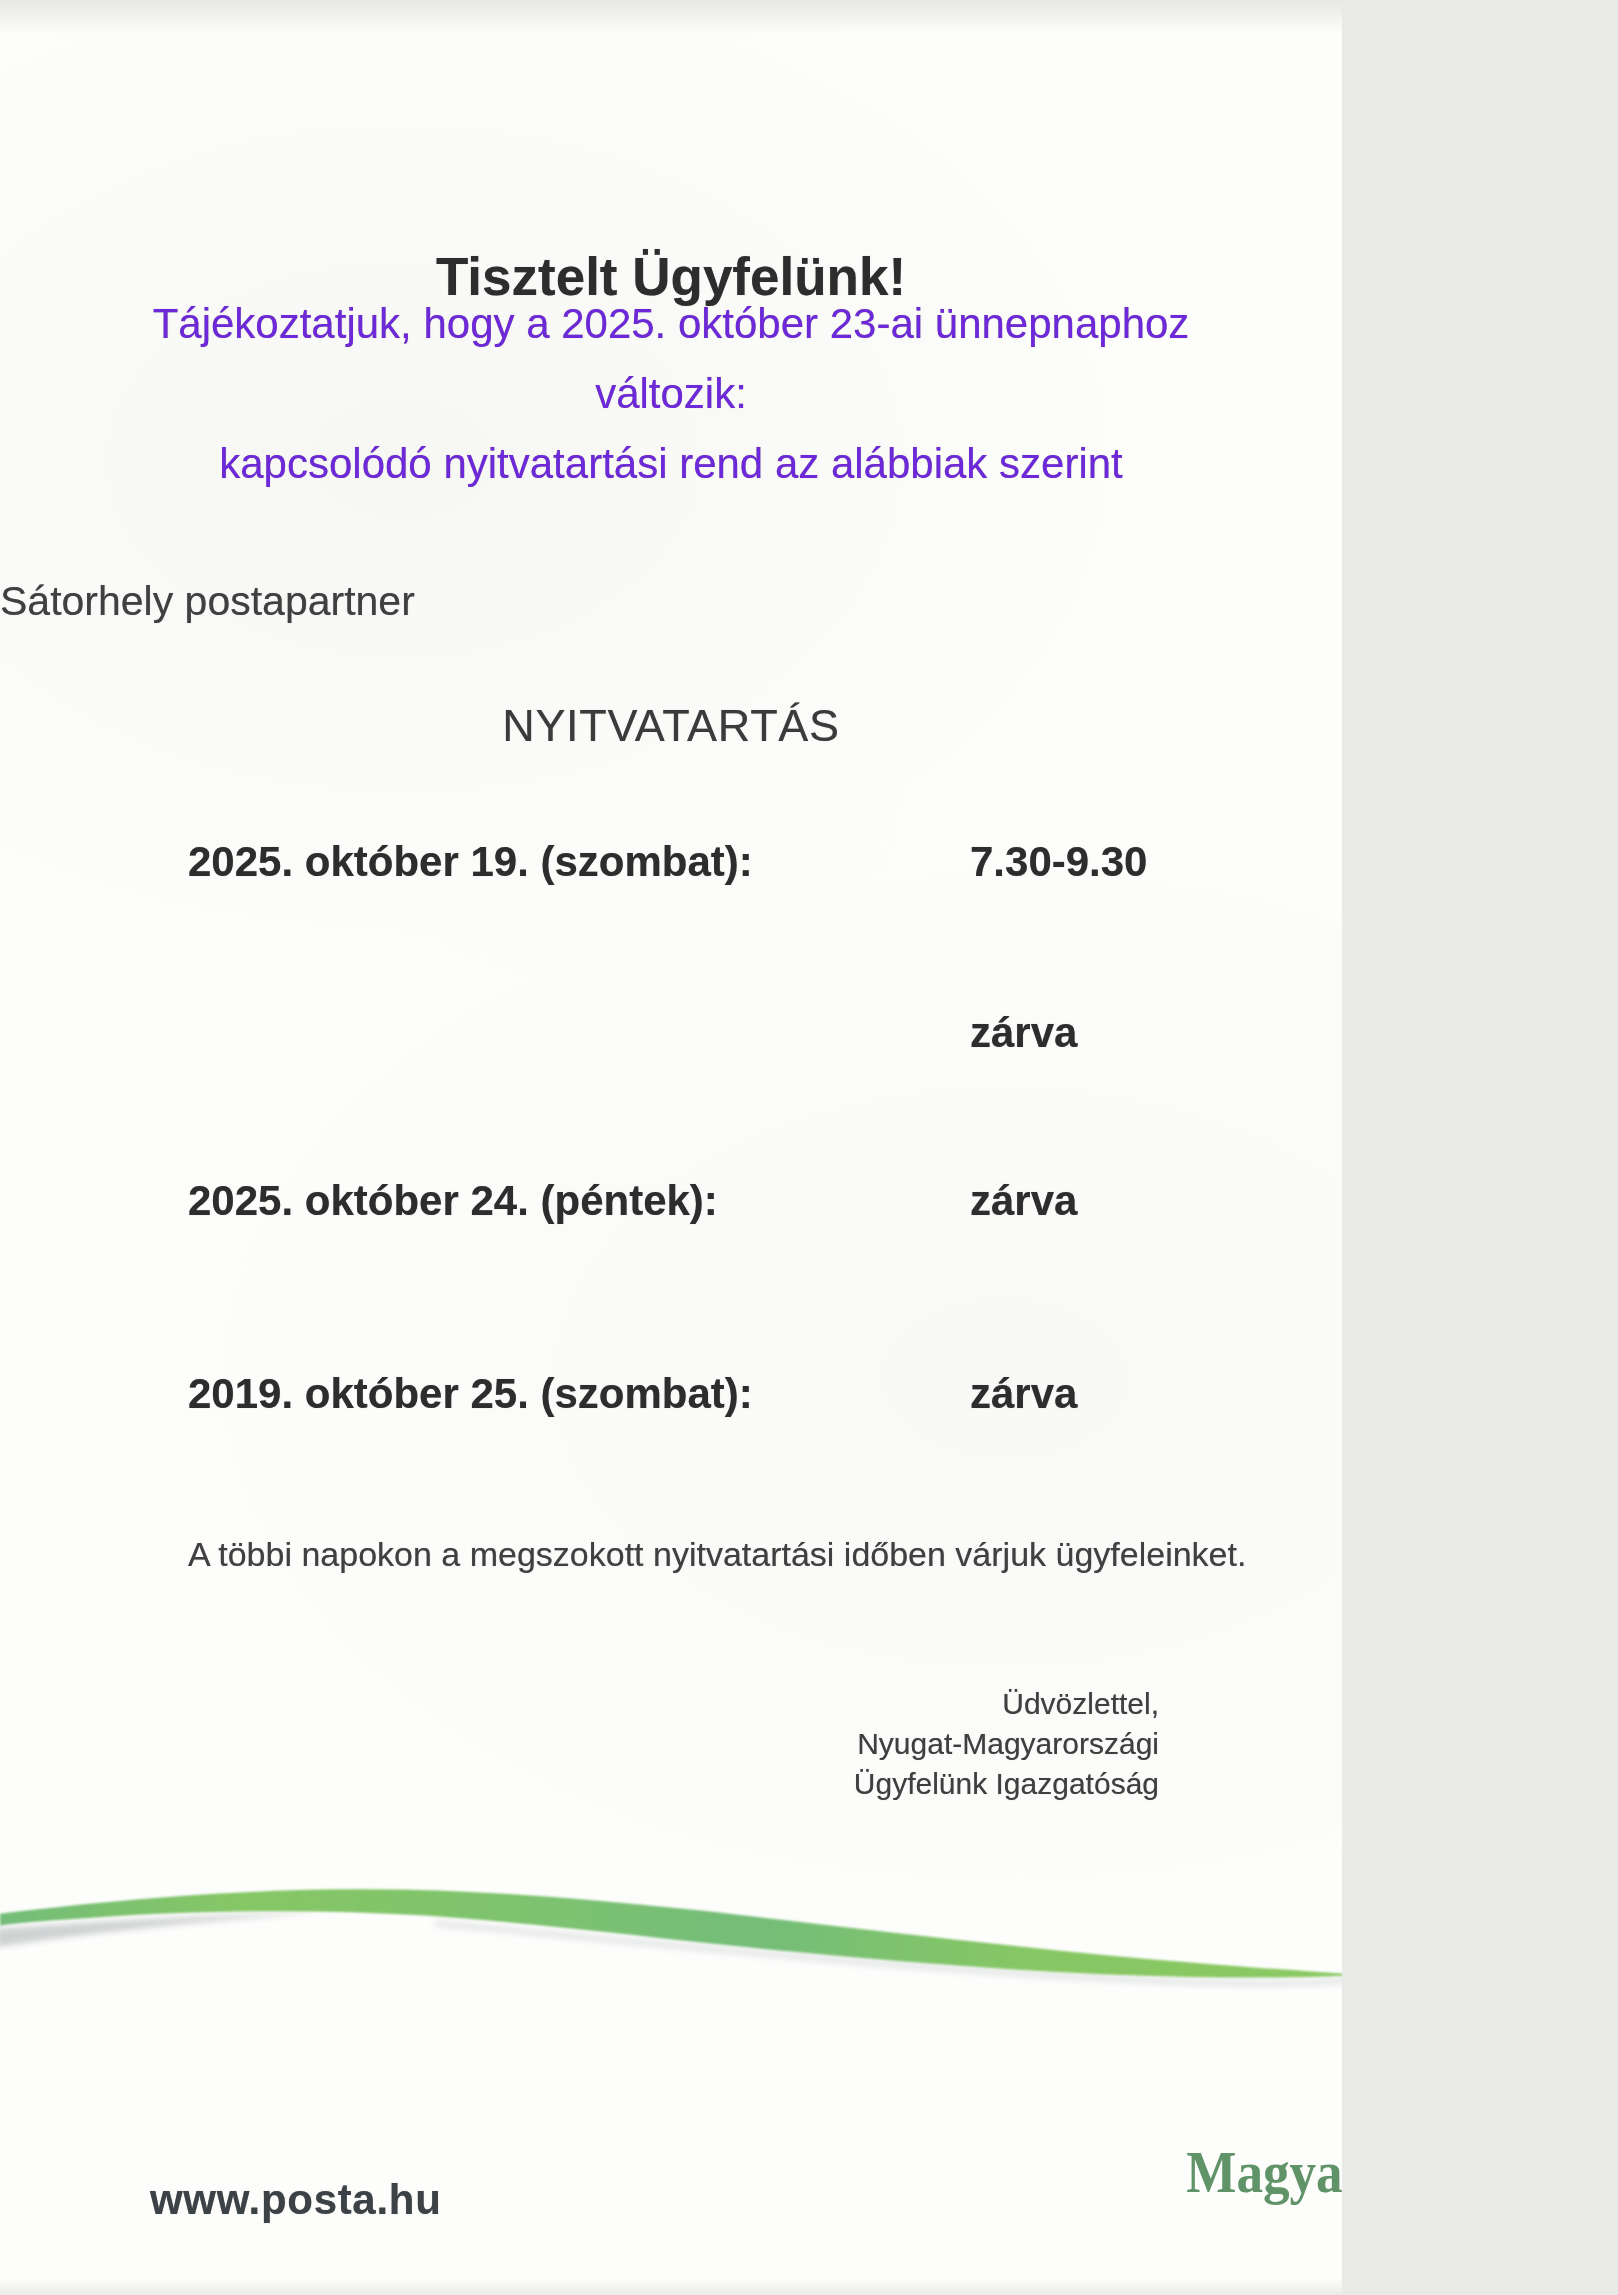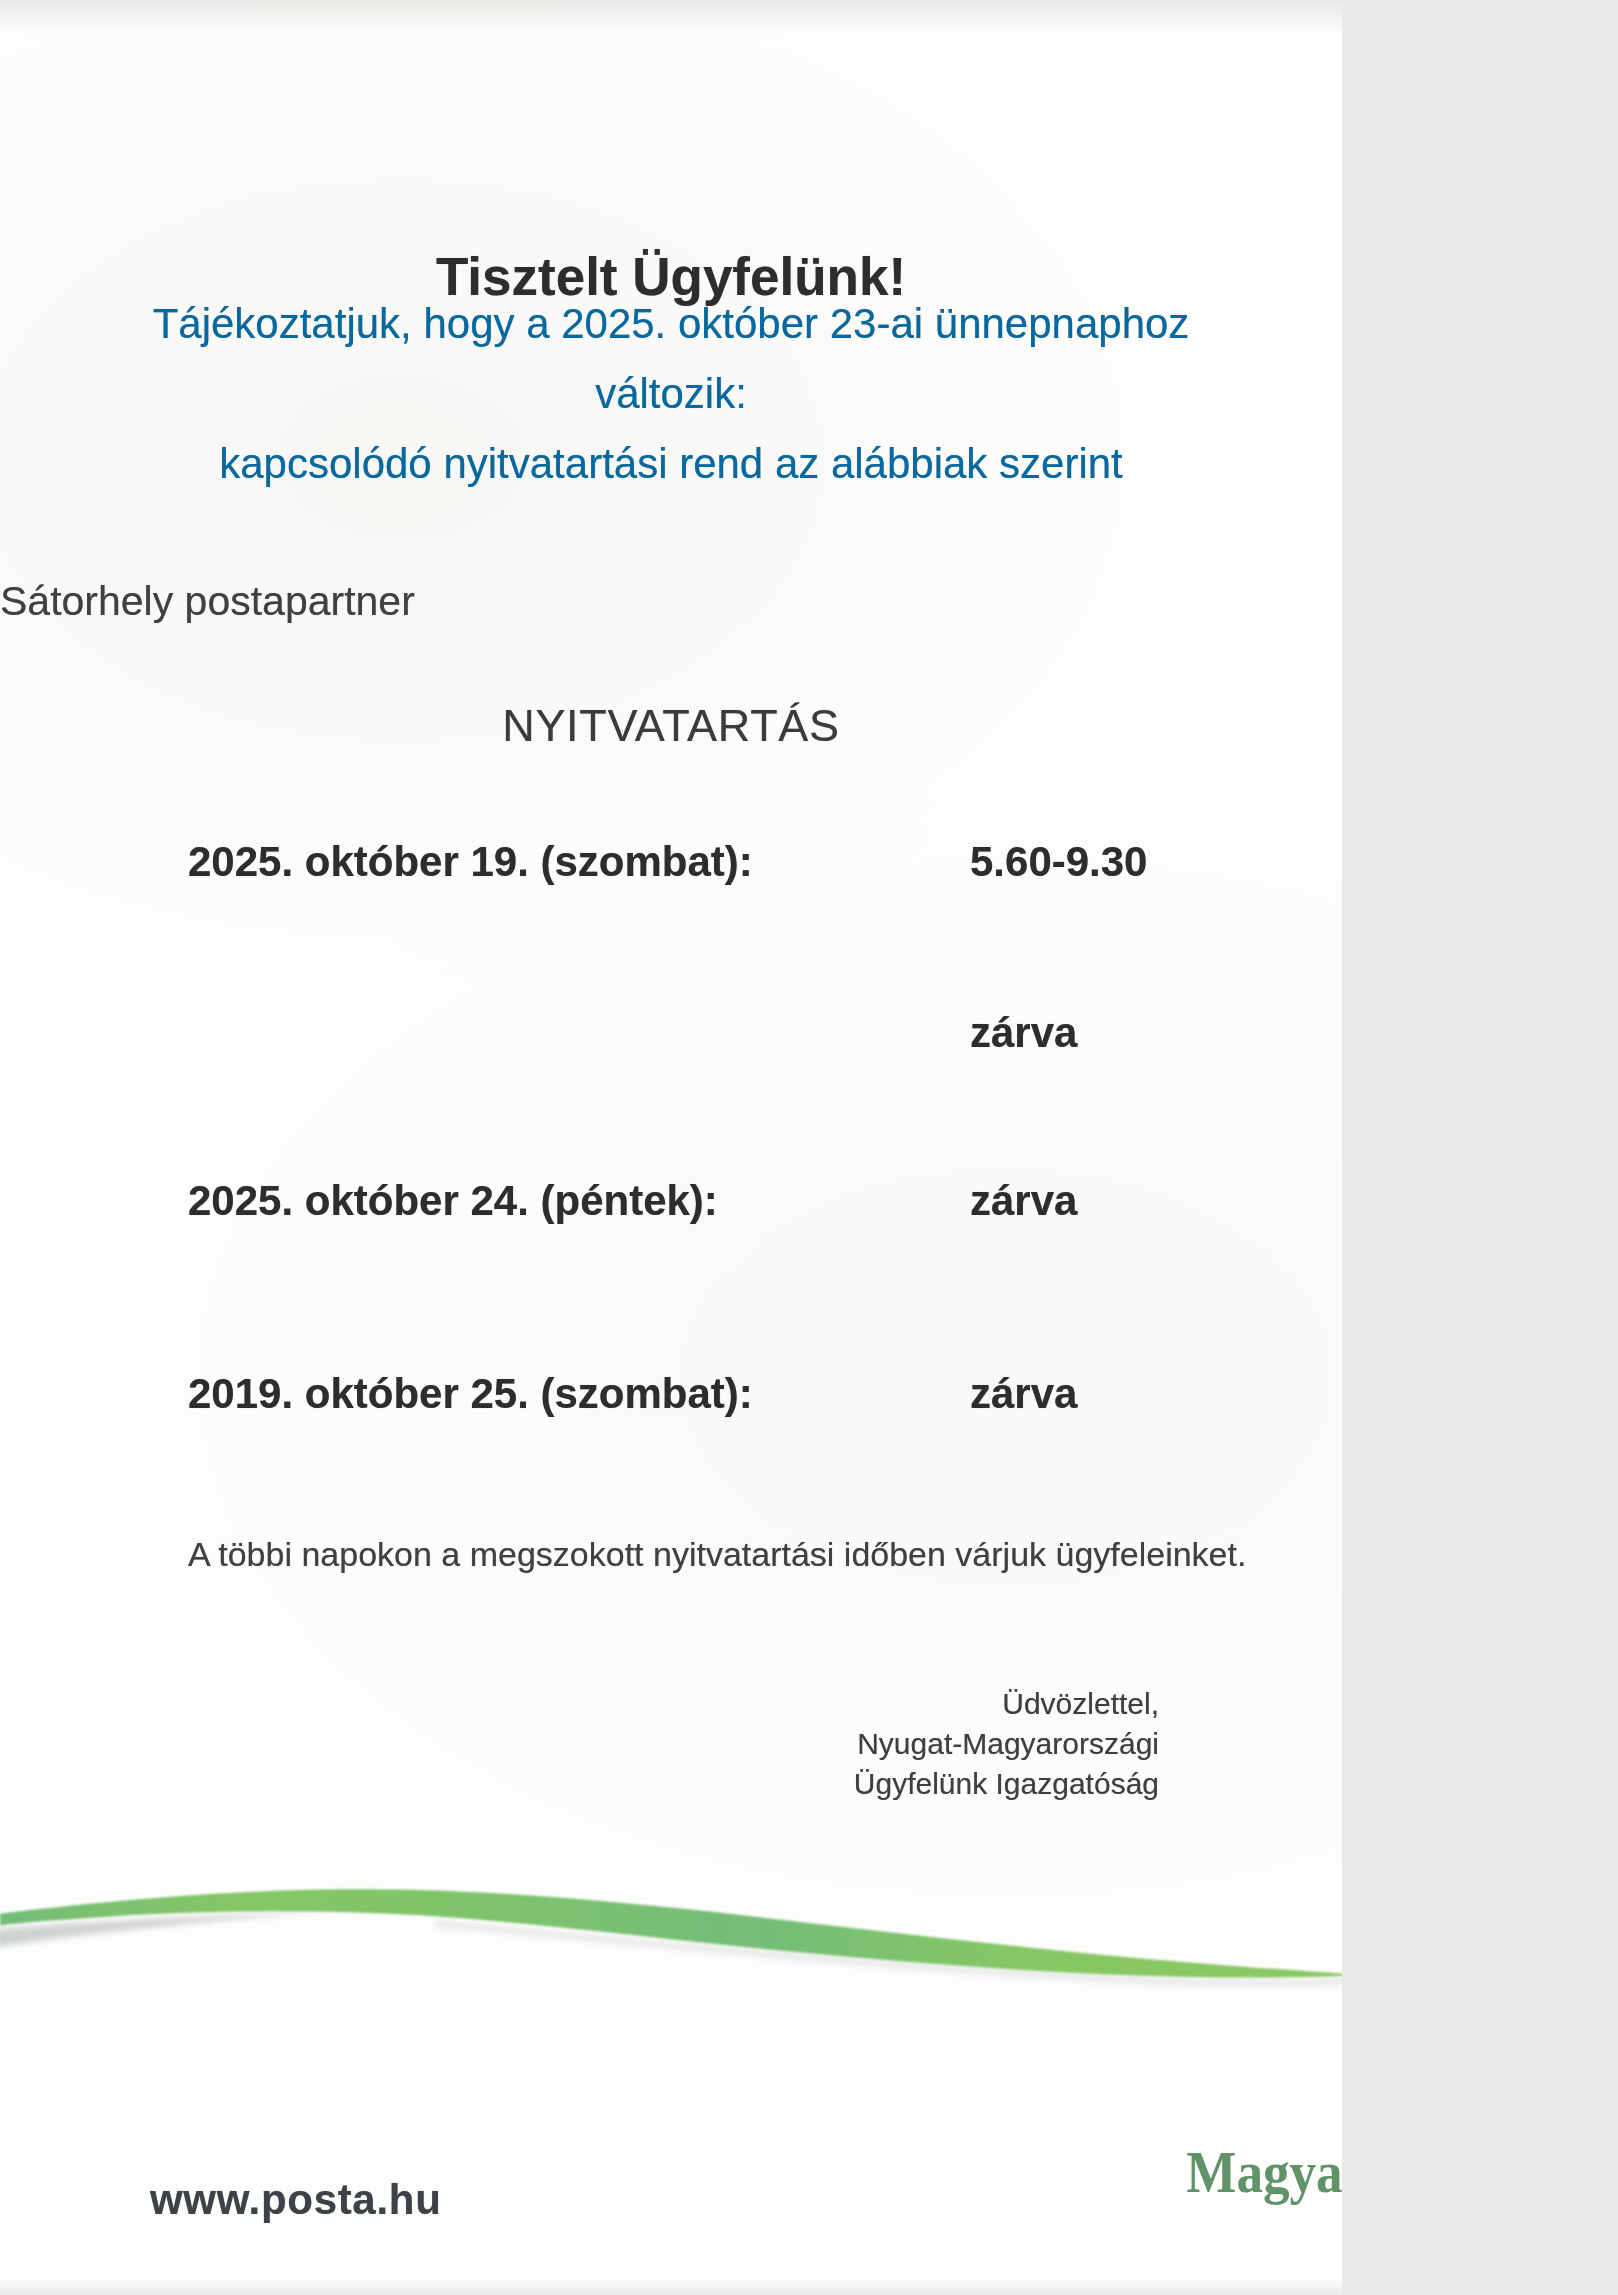--- a/index.html
+++ b/index.html
@@ -30,21 +30,21 @@
 
   .title{
     position:absolute;top:210px;left:0;right:0;
     text-align:center;
     font-size:53px;font-weight:bold;color:#2d2d2d;
     letter-spacing:0px;
   }
   .intro{
     position:absolute;top:289px;left:0;right:0;
     text-align:center;
-    font-size:42px;line-height:70px;color:#0369a1;
+    font-size:42px;line-height:70px;color:#6d28d9;
   }
   .location{
     position:absolute;top:578px;left:0;right:10px;
     font-size:41px;color:#404040;
   }
   .sched-heading{
     position:absolute;top:700px;left:0;right:0;
     text-align:center;font-size:45px;color:#3b3b3b;letter-spacing:0.7px;
   }
   .schedule-row{position:absolute;left:0;right:0;height:59px;}
@@ -91,21 +91,21 @@
     <div>változik:</div>
     <div>kapcsolódó nyitvatartási rend az alábbiak szerint</div>
   </div>
 
   <div class="location soft">Sátorhely postapartner</div>
 
   <div class="sched-heading soft">NYITVATARTÁS</div>
 
   <div class="schedule-row row-1">
     <span class="date soft">2025. október 19. (szombat):</span>
-    <span class="hours soft">5.60-9.30</span>
+    <span class="hours soft">7.30-9.30</span>
   </div>
   <div class="schedule-row row-2">
     <span class="hours soft">zárva</span>
   </div>
   <div class="schedule-row row-3">
     <span class="date soft">2025. október 24. (péntek):</span>
     <span class="hours soft">zárva</span>
   </div>
   <div class="schedule-row row-4">
     <span class="date soft">2019. október 25. (szombat):</span>

